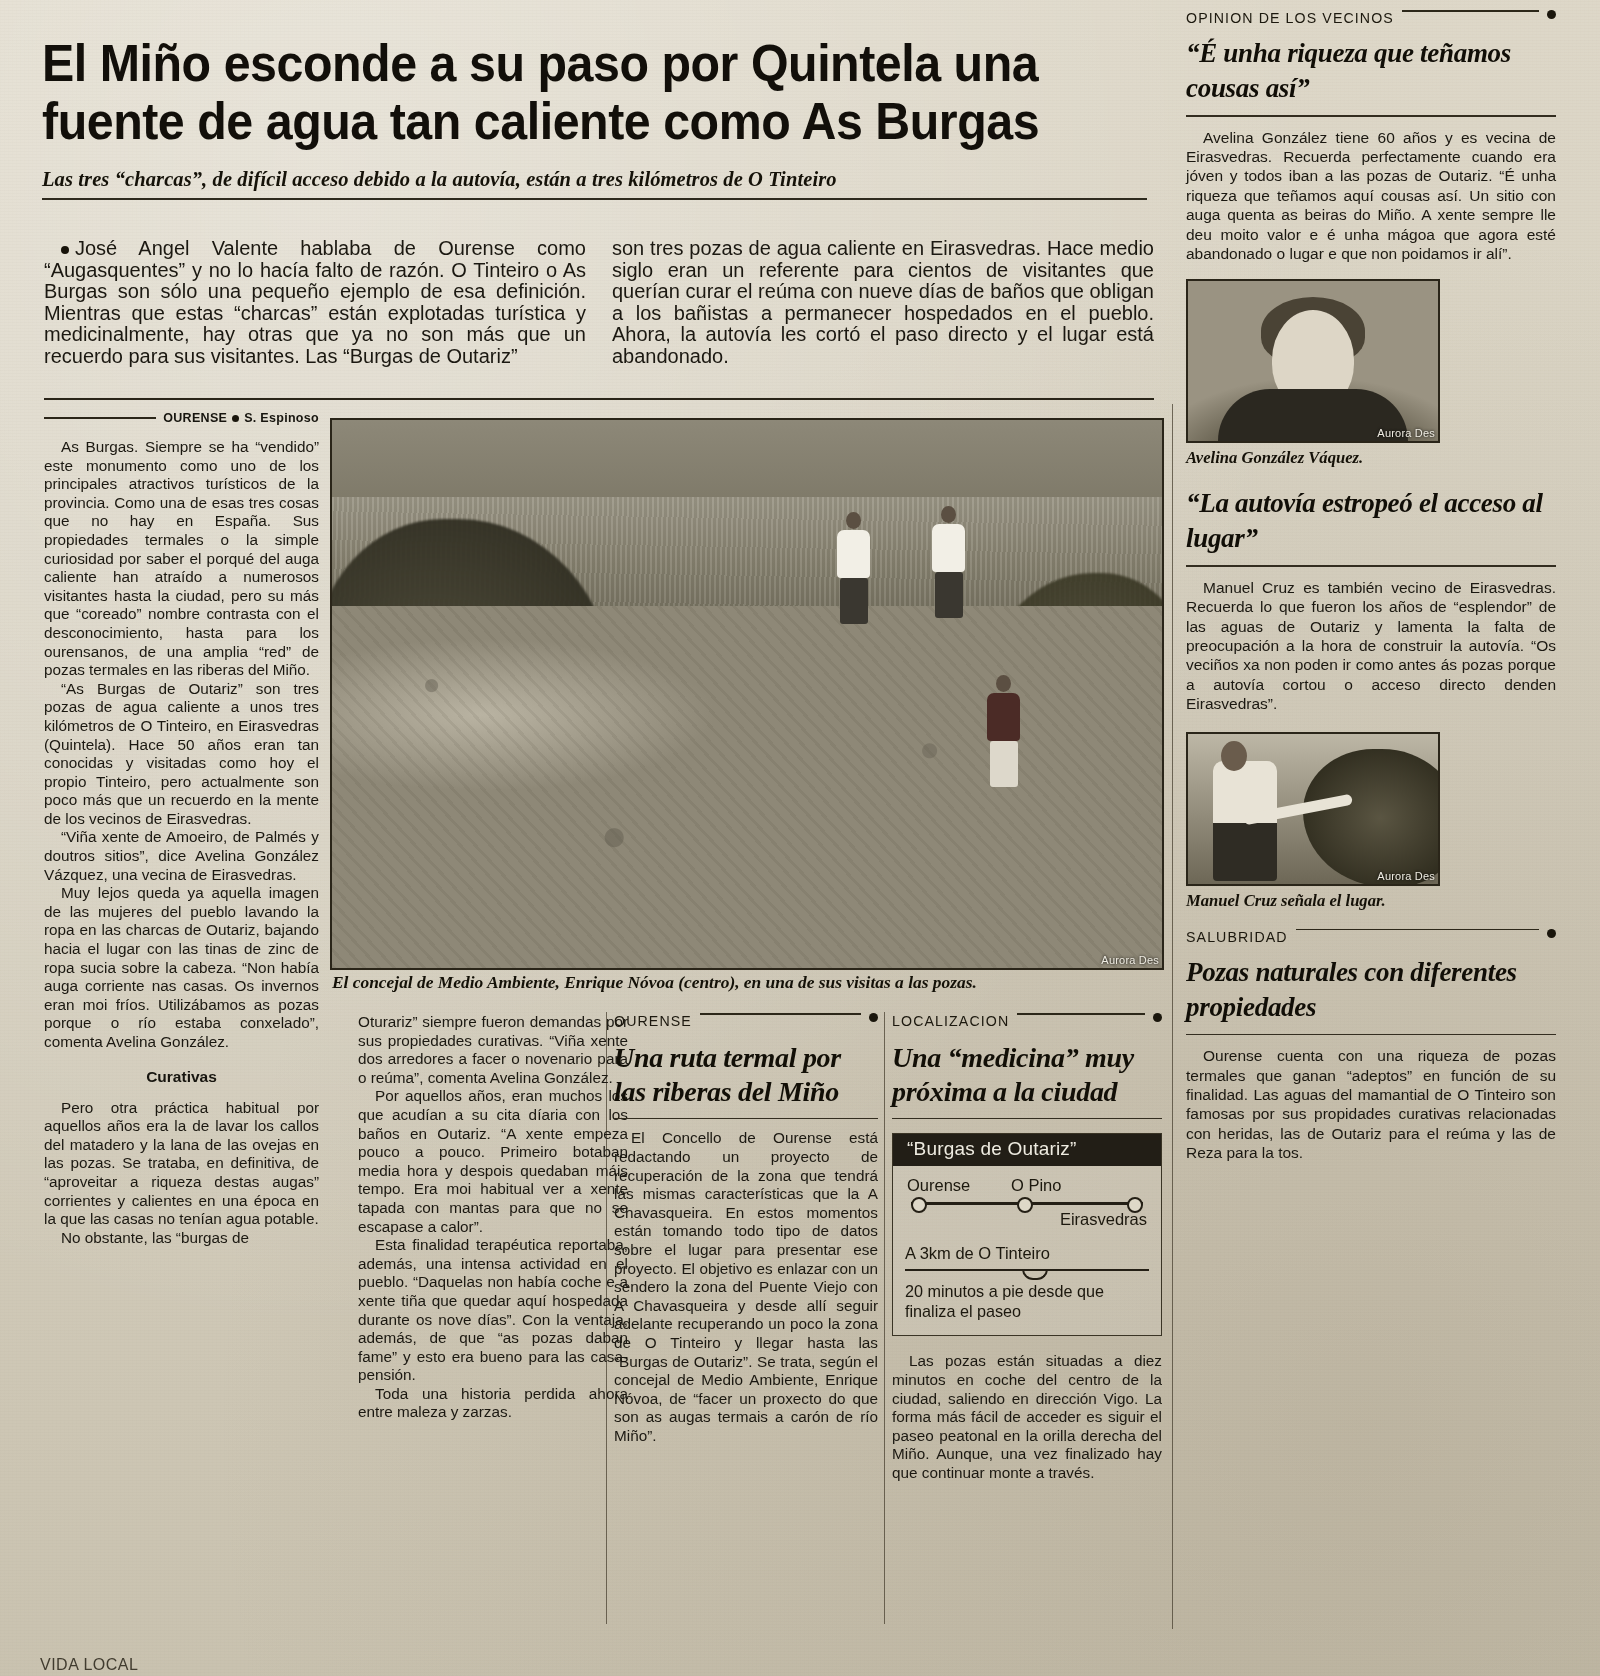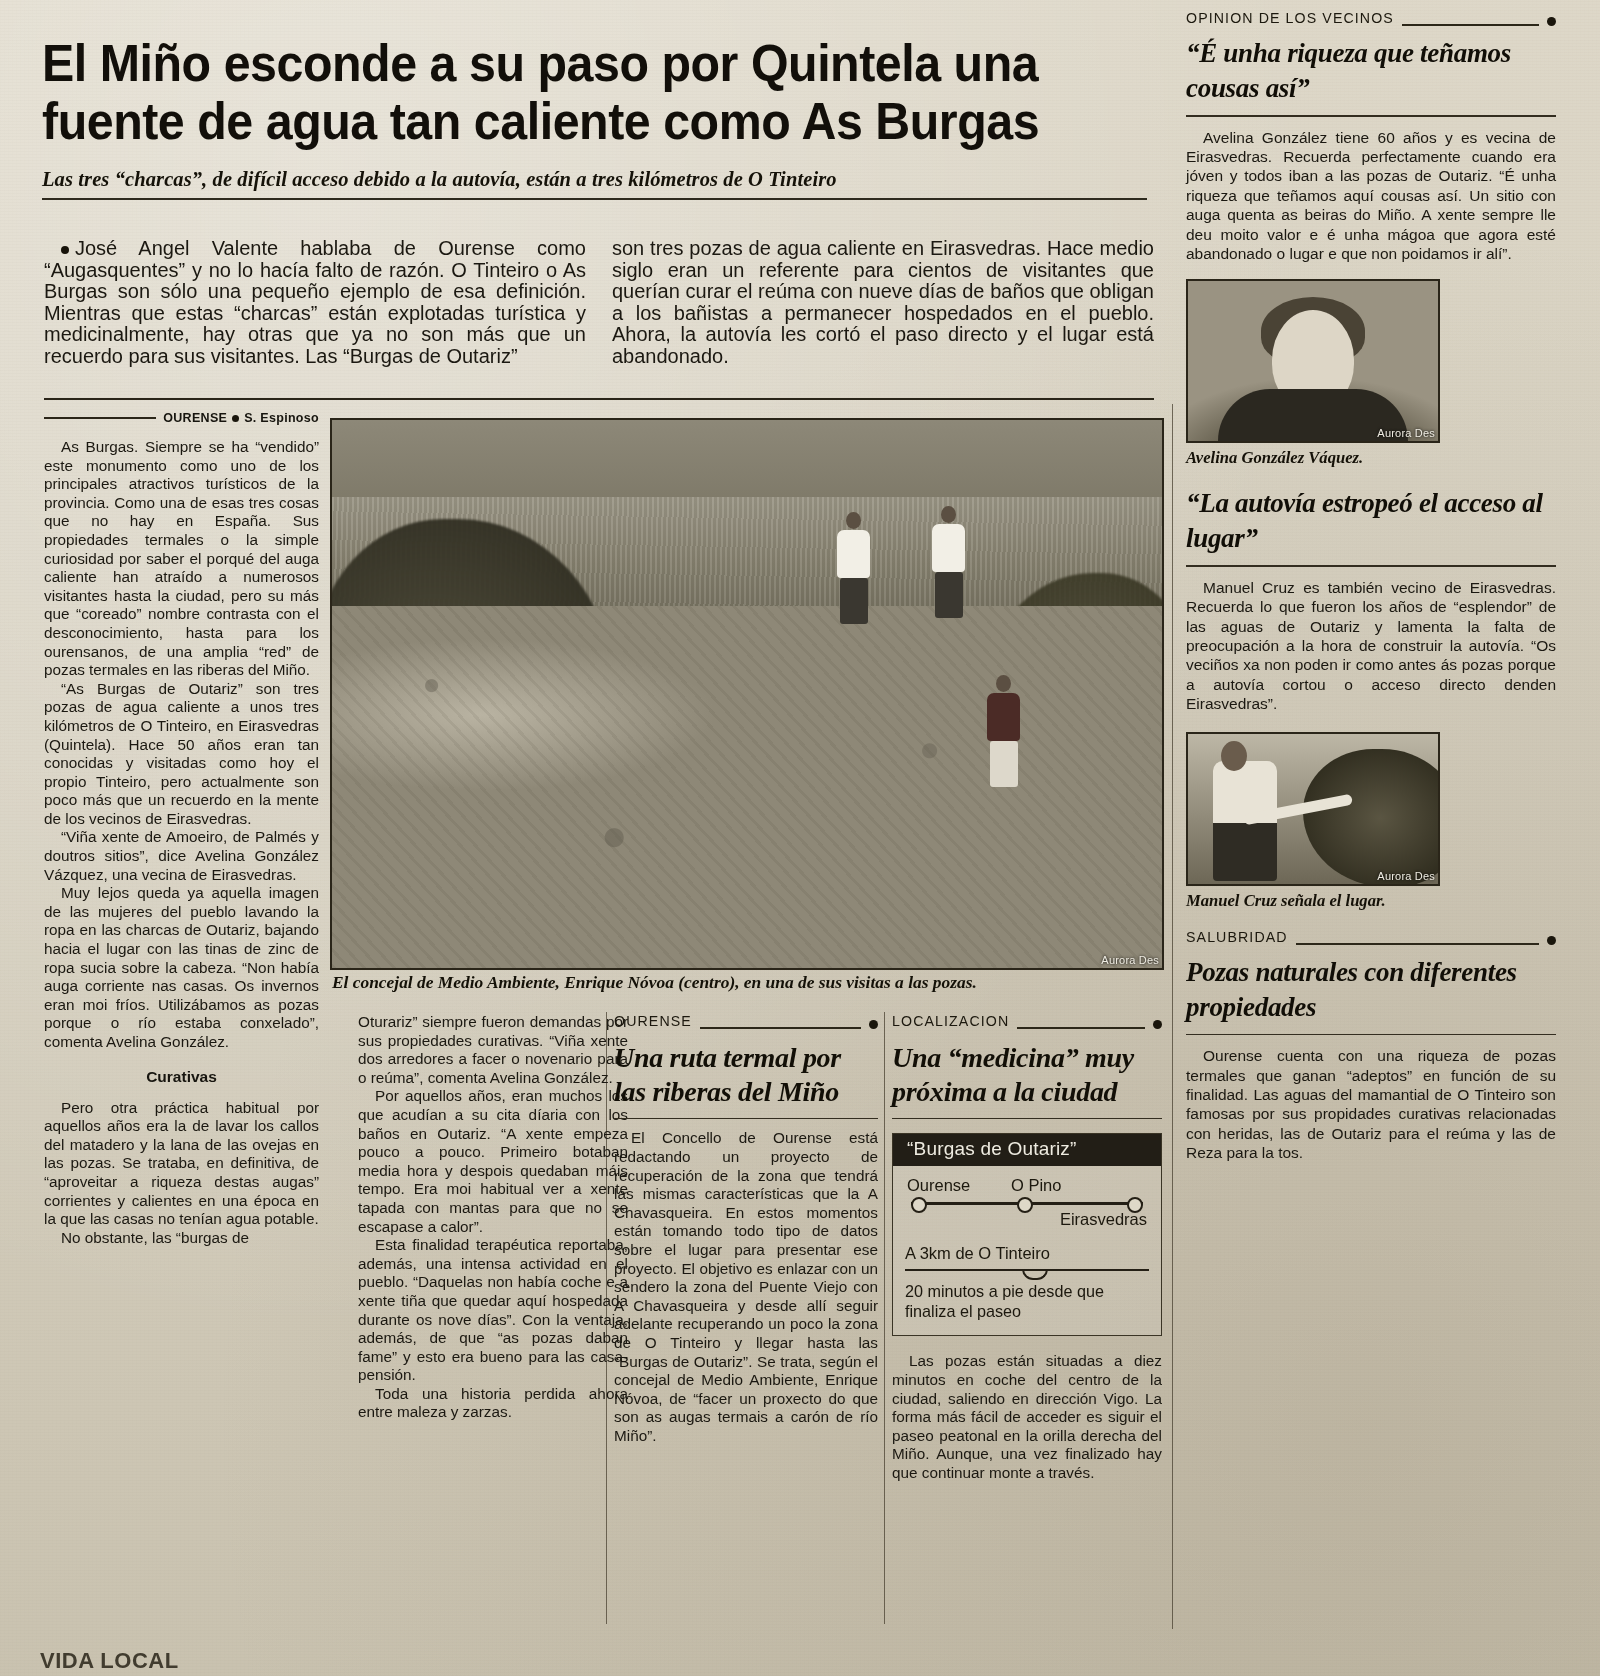--- a/index.html
+++ b/index.html
@@ -116,21 +116,21 @@
     position:absolute;right:3px;bottom:2px;font-size:11px;color:#efece2;
     text-shadow:0 0 3px #000;letter-spacing:.2px;
   }
   #maincap{
     position:absolute;left:332px;top:972px;width:828px;
     font-family:"Liberation Serif",serif;font-style:italic;font-weight:700;
     font-size:17.4px;line-height:21px;color:#141108;
   }
 
   
-  .kicker{display:flex;align-items:flex-end;gap:8px;}
+  .kicker{display:flex;align-items:flex-start;gap:8px;}
   .kicker .label{font-size:14.2px;letter-spacing:1.1px;font-weight:400;white-space:nowrap;color:#1c180e;}
   .kicker .ln{flex:1;height:1.6px;background:#2c2719;}
   .kicker .dot{width:9px;height:9px;border-radius:50%;background:#1a160c;flex:0 0 auto;}
   .sec-title{
     font-family:"Liberation Serif",serif;font-style:italic;font-weight:700;
     font-size:28px;line-height:34px;letter-spacing:-.3px;margin-top:12px;color:#120f07;
   }
   .sec-rule{height:1.4px;background:#332d20;margin-top:9px;}
 
   
@@ -192,21 +192,21 @@
     background:linear-gradient(180deg,#e8e3d6 0 52%, #2f2c24 52% 100%);border-radius:10px 10px 4px 4px;}
   .p2-head{position:absolute;left:13%;bottom:calc(2% + 110px);width:26px;height:30px;border-radius:50%;background:#6a5c4c;}
   .p2-arm{position:absolute;left:22%;bottom:46%;width:110px;height:11px;background:#e8e3d6;
     transform:rotate(-11deg);border-radius:6px;}
   .cap-it{
     font-family:"Liberation Serif",serif;font-style:italic;font-weight:700;
     font-size:16.6px;line-height:20px;color:#151108;margin-top:5px;
   }
 
   #footer{
-    position:absolute;left:40px;bottom:2px;font-size:22px;font-weight:700;
+    position:absolute;left:40px;bottom:2px;font-size:16px;font-weight:400;
     letter-spacing:.5px;color:#2a2519;opacity:.85;
   }
 </style>
 </head>
 <body>
 
 <div class="paper"></div>
 <div class="grain"></div>
 
 <div class="page">

